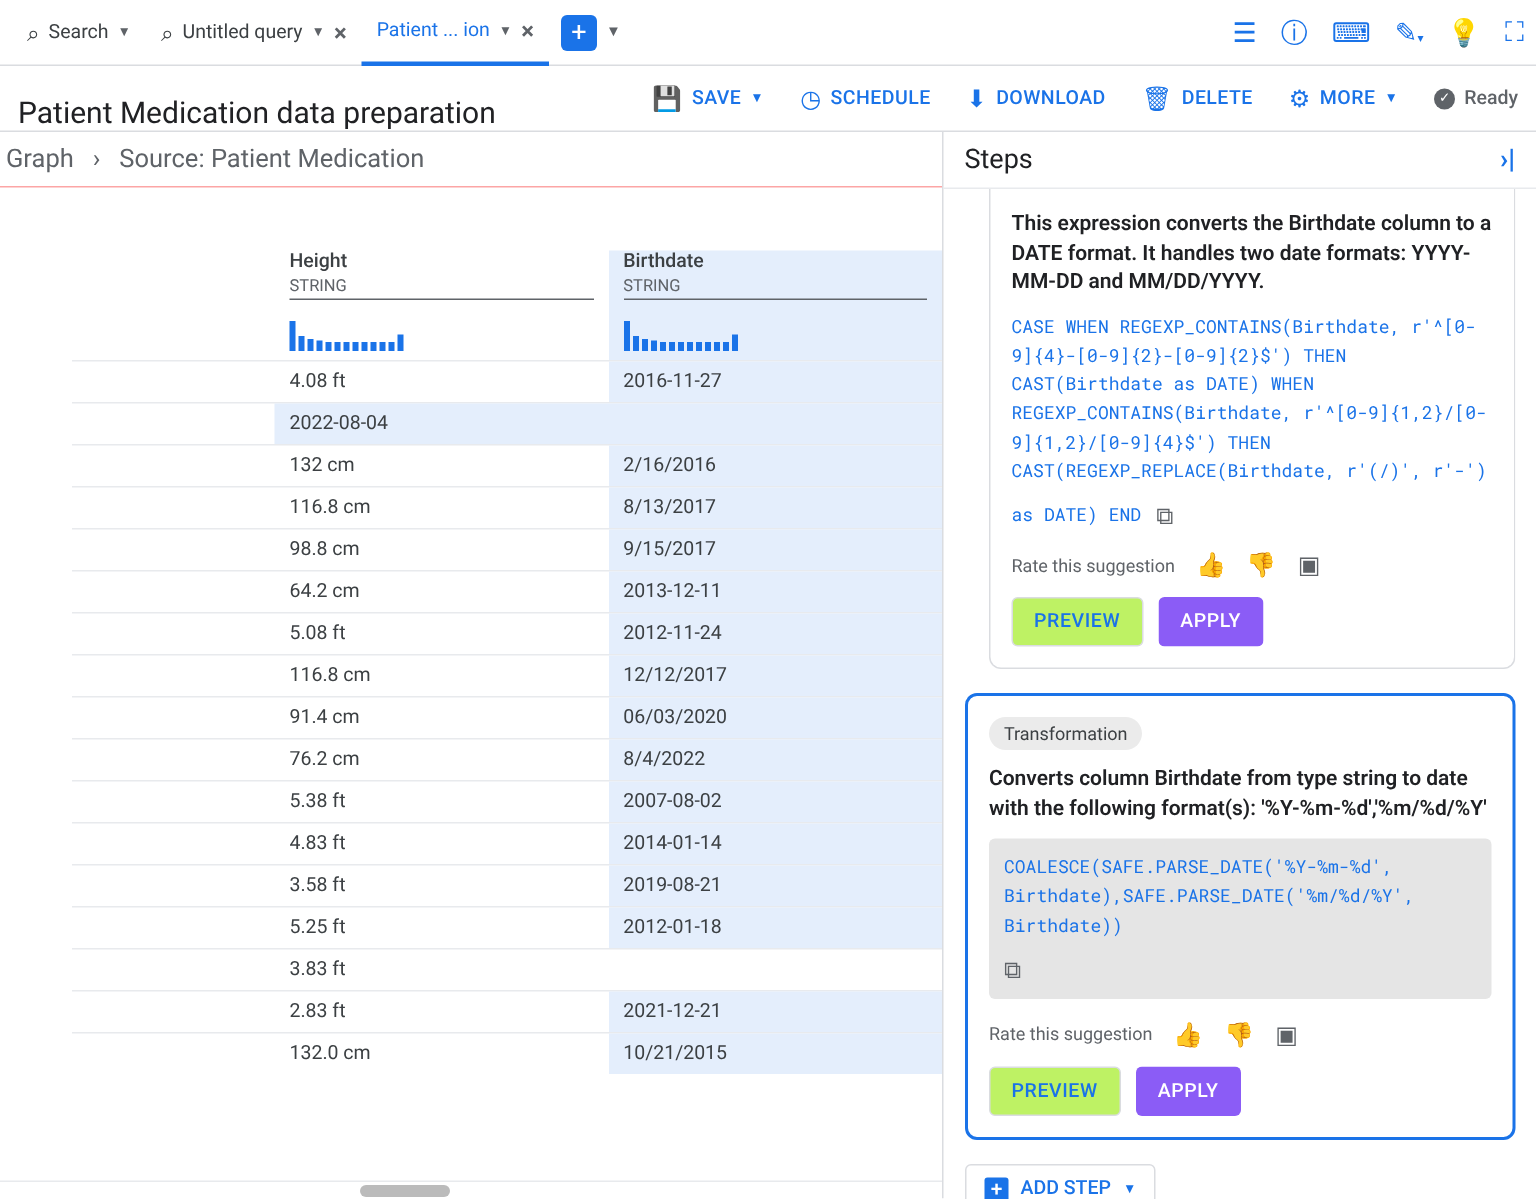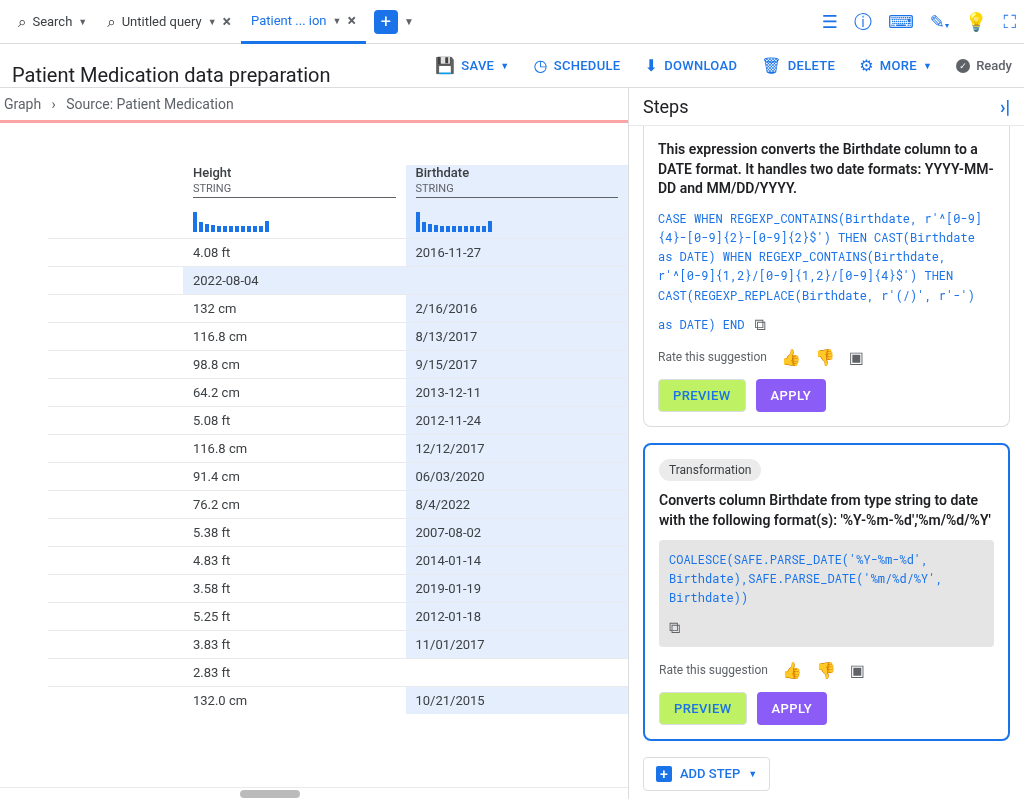--- a/index.html
+++ b/index.html
@@ -17,21 +17,21 @@
 .toolbar { display: flex; align-items: center; height: 44px; padding: 0 12px; border-bottom: 1px solid #dadce0; }
 .page-title { font-size: 20px; color: #202124; margin-top: 18px; }
 .tb-actions { margin-left: auto; display: flex; align-items: center; gap: 24px; color: #1a73e8; font-size: 13px; font-weight: 500; }
 .tb-btn { display: flex; align-items: center; gap: 6px; cursor: pointer; letter-spacing: 0.3px; }
 .tb-btn .ic { font-size: 16px; }
 .caret-s { font-size: 9px; }
 .ready { color: #5f6368; display: flex; align-items: center; gap: 6px; }
 .ready .dot { width: 14px; height: 14px; border-radius: 50%; background: #5f6368; display: flex; align-items: center; justify-content: center; color: #fff; font-size: 9px; }
 .main { display: flex; height: calc(799px - 88px); }
 .left { flex: 1; display: flex; flex-direction: column; overflow: hidden; border-right: 1px solid #dadce0; position: relative; }
-.breadcrumb { padding: 8px 4px; font-size: 14px; color: #5f6368; border-bottom: 3px solid #fca5a5; }
+.breadcrumb { padding: 8px 4px; font-size: 17px; color: #5f6368; border-bottom: 1px solid #fca5a5; }
 .breadcrumb span { color: #5f6368; }
 .grid-wrap { flex: 1; overflow: hidden; margin-left: 48px; }
 .grid-head { display: flex; padding-top: 42px; }
 .col { flex: 1; padding: 0 10px; }
 .col.sel { background: #e4eefc; }
 .col-name { font-size: 13px; color: #3c4043; font-weight: 500; }
 .col-type { font-size: 11px; color: #5f6368; border-bottom: 1px solid #5f6368; padding-bottom: 2px; margin-top: 2px; }
 .spark { height: 40px; display: flex; align-items: flex-end; gap: 2px; padding: 8px 0 6px; }
 .spark i { width: 4px; background: #1a73e8; display: inline-block; }
 .grid-body { overflow-y: auto; height: calc(100% - 112px); }
@@ -233,55 +233,55 @@
             <div class="cell sel">2007-08-02</div>
           </div>
           <div class="row">
             <div style="width:135px;flex:none;" class="cell"></div>
             <div class="cell">4.83 ft</div>
             <div class="cell sel">2014-01-14</div>
           </div>
           <div class="row">
             <div style="width:135px;flex:none;" class="cell"></div>
             <div class="cell">3.58 ft</div>
-            <div class="cell sel">2019-01-19</div>
+            <div class="cell sel">2019-08-21</div>
           </div>
           <div class="row">
             <div style="width:135px;flex:none;" class="cell"></div>
             <div class="cell">5.25 ft</div>
             <div class="cell sel">2012-01-18</div>
           </div>
           <div class="row">
             <div style="width:135px;flex:none;" class="cell"></div>
             <div class="cell">3.83 ft</div>
-            <div class="cell sel">11/01/2017</div>
           </div>
           <div class="row">
             <div style="width:135px;flex:none;" class="cell"></div>
             <div class="cell">2.83 ft</div>
+            <div class="cell sel">2021-12-21</div>
           </div>
           <div class="row">
             <div style="width:135px;flex:none;" class="cell"></div>
             <div class="cell">132.0 cm</div>
             <div class="cell sel">10/21/2015</div>
           </div>
         </div>
     </div>
     <div class="hscroll">
         <div class="thumb"></div>
       </div>
   </div>
 
   <div class="right">
     <div class="steps-head">
       <h2>Steps</h2>
       <span class="collapse">›|</span>
     </div>
     <div class="steps-body">
-      <div class="card" style="border-top:none;border-top-left-radius:0;border-top-right-radius:0;">
+      <div class="card" style="border-top:none;border-top-left-radius:0;border-top-right-radius:0;margin-left:16px;">
         <div class="card-desc">This expression converts the Birthdate column to a DATE format. It handles two date formats: YYYY-MM-DD and MM/DD/YYYY.</div>
         <div class="code">CASE WHEN REGEXP_CONTAINS(Birthdate, r'^[0-9]{4}-[0-9]{2}-[0-9]{2}$') THEN CAST(Birthdate as DATE) WHEN REGEXP_CONTAINS(Birthdate, r'^[0-9]{1,2}/[0-9]{1,2}/[0-9]{4}$') THEN CAST(REGEXP_REPLACE(Birthdate, r'(/)', r'-')</div>
         <div class="code-inline-row">
           <span class="code">as DATE) END</span>
           <span style="color:#5f6368;font-size:16px;cursor:pointer;">⧉</span>
         </div>
         <div class="rate">
           <span>Rate this suggestion</span>
           <span class="ric">👍</span>
           <span class="ric">👎</span>

